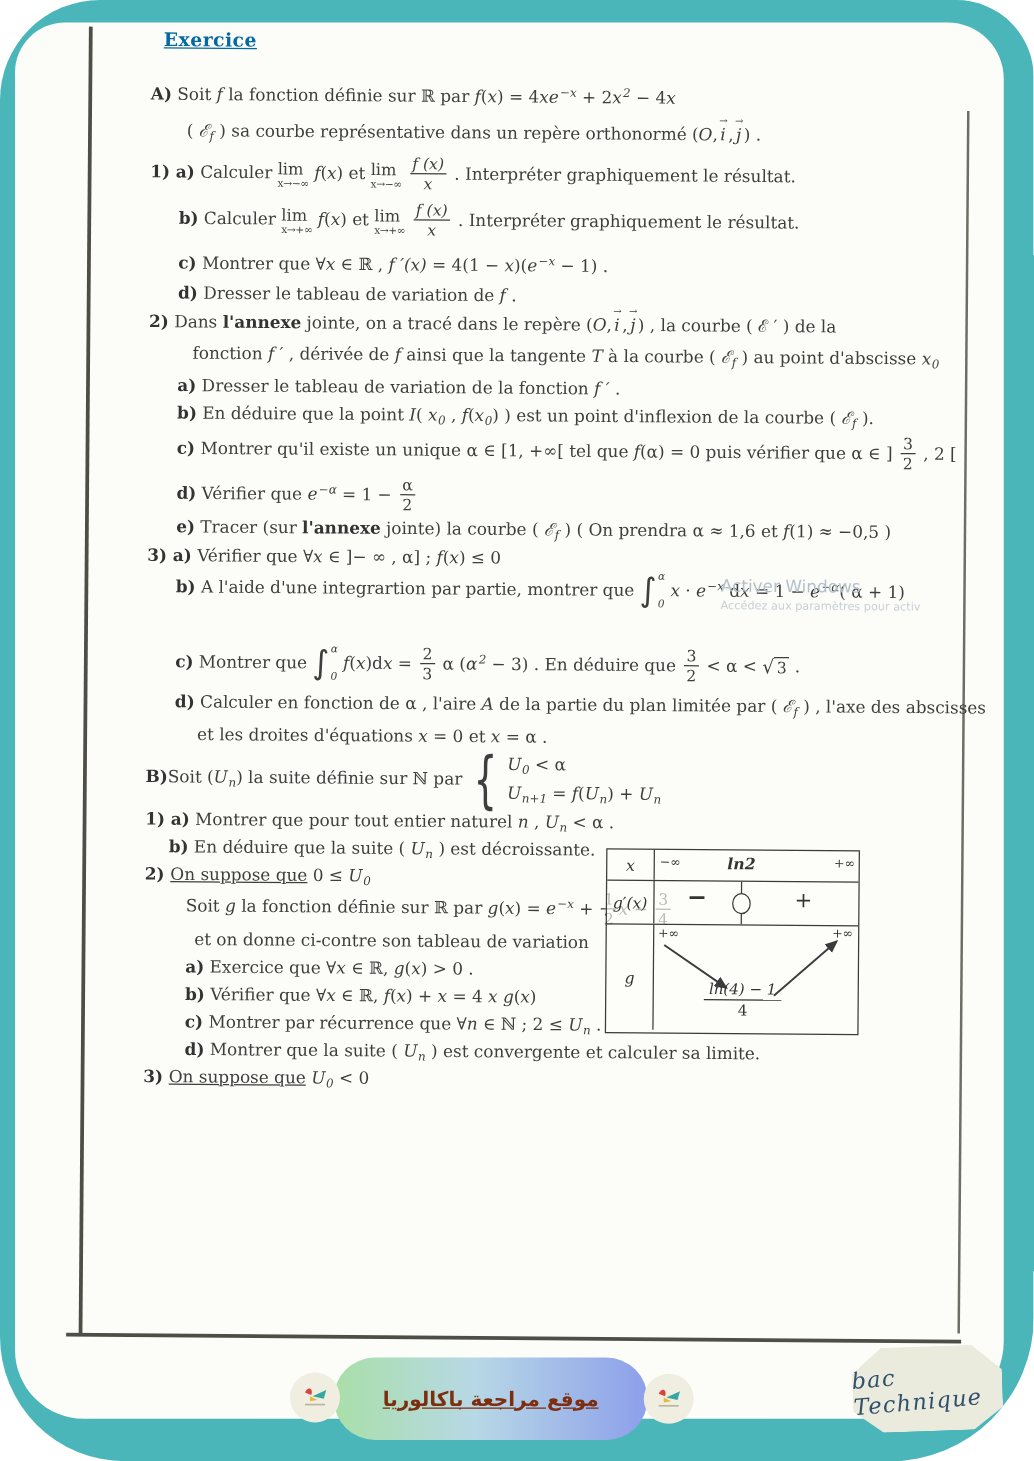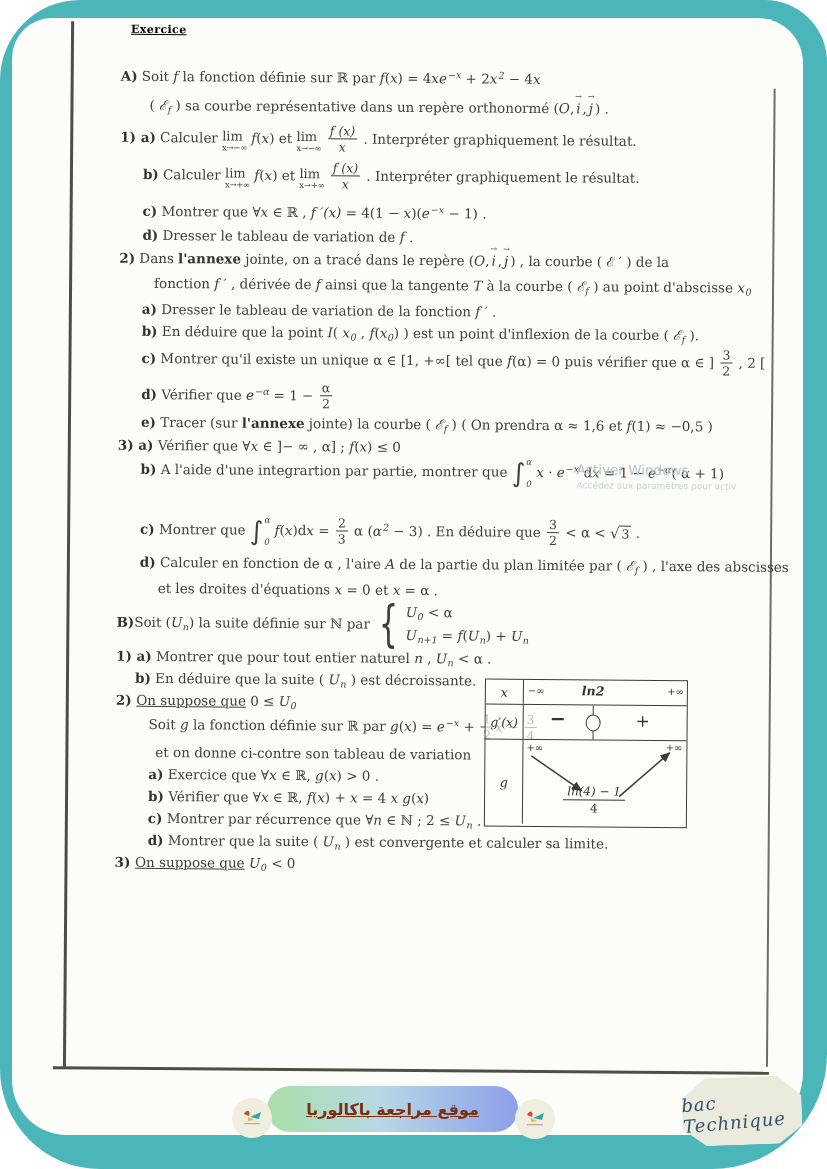--- a/index.html
+++ b/index.html
@@ -9,21 +9,21 @@
   .teal-frame{position:absolute;inset:0;background:#4ab6ba;z-index:1;
               border-radius:80px 62px 115px 100px;}
   .page{position:absolute;left:12px;top:18px;right:24px;bottom:34px;background:#fcfcf9;z-index:2;
         border-radius:40px 45px 62px 55px;}
   
   #scan{position:absolute;inset:0;z-index:3;transform:rotate(0.45deg);transform-origin:415px 550px;}
   .fl{position:absolute;background:#4e4e46;}
   .fl-left{left:67px;top:24px;width:2.6px;height:1046px;}
   .fl-bottom{left:57px;top:1069px;width:716px;height:2.6px;}
   .fl-right{left:770px;top:86px;width:1.6px;height:978px;background:#6e6e66;}
-  .title{position:absolute;left:127px;top:25px;font-weight:bold;font-size:11px;color:#000000;
+  .title{position:absolute;left:127px;top:25px;font-weight:bold;font-size:15px;color:#0369a1;
          text-decoration:underline;letter-spacing:0.4px;}
   
   .cline{position:absolute;white-space:nowrap;font-size:13.5px;color:#3e3e3e;line-height:1.25;}
   .cline.fx{display:flex;align-items:center;height:52px;}
   .t-b{font-weight:bold;color:#333;}
   .t-u{text-decoration:underline;}
   .t-i{font-style:italic;font-family:"DejaVu Serif","Liberation Serif",serif;}
   .t-sup{font-size:9.5px;font-style:italic;position:relative;top:-5px;margin-left:1px;}
   .t-sub{font-size:9.5px;font-style:italic;position:relative;top:3px;margin-left:0.5px;}
   .frac{display:inline-block;vertical-align:middle;text-align:center;font-size:12.5px;line-height:1.05;
@@ -70,21 +70,21 @@
   .g-tr{position:absolute;right:4px;top:1px;font-size:10px;}
   .g-min{position:absolute;left:40px;top:44px;width:62px;text-align:center;font-size:12px;}
   .g-min .num{display:block;border-bottom:1.2px solid #333;padding-bottom:1px;font-style:italic;}
   .g-min .den{display:block;padding-top:1px;}
   .arrows{position:absolute;left:0;top:0;}
   
   .wm{position:absolute;left:576px;top:460px;font-family:"DejaVu Sans","Liberation Sans",sans-serif;z-index:4;}
   .wm1{font-size:13.5px;color:#b5c1ca;}
   .wm2{font-size:9px;color:#c6d0d7;margin-top:3px;}
   
-  .banner{position:absolute;left:267px;top:1086px;width:251px;height:46px;border-radius:33px;z-index:6;
+  .banner{position:absolute;left:267px;top:1086px;width:251px;height:66px;border-radius:33px;z-index:6;
           background:linear-gradient(90deg,#a9dfa8 0%,#b7d8e6 45%,#8d9fea 100%);
           display:flex;flex-direction:column;align-items:center;justify-content:center;gap:1px;}
   .banner .ar{font-family:"DejaVu Sans","Liberation Sans",sans-serif;font-weight:bold;font-size:16px;
               color:#7c2e0e;text-decoration:underline;}
   .banner .url{font-family:"DejaVu Sans","Liberation Sans",sans-serif;font-weight:bold;font-size:20px;
                color:#7c2e0e;text-decoration:underline;letter-spacing:0.2px;cursor:pointer;}
   .logo-circle{position:absolute;width:40px;height:40px;border-radius:50%;background:#efeee1;z-index:7;
                display:flex;align-items:center;justify-content:center;}
   .logo-circle.lft{left:232px;top:1098px;}
   .logo-circle.rgt{left:515px;top:1099px;}

